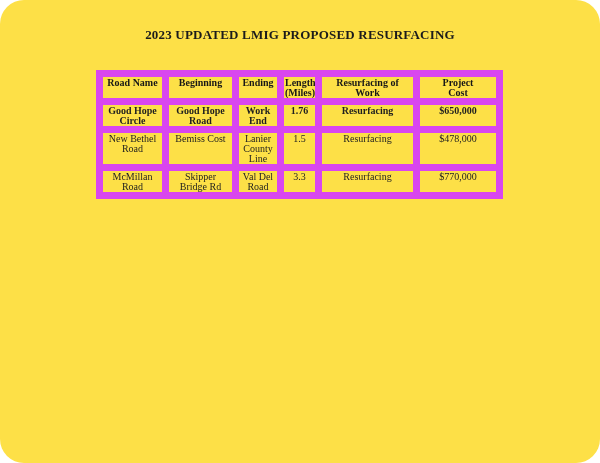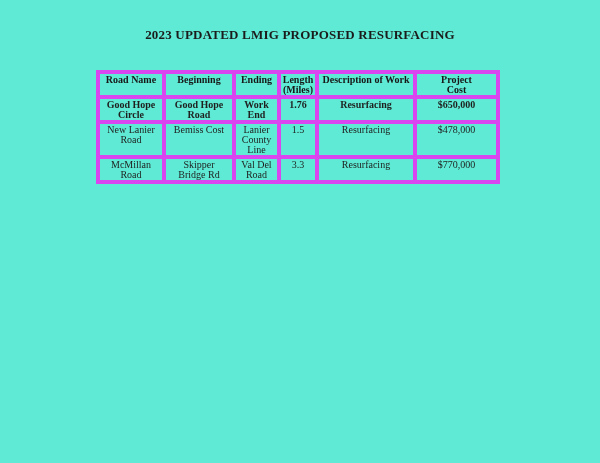--- a/index.html
+++ b/index.html
@@ -10,21 +10,22 @@
     width: 600px;
     height: 463px;
     background: #ffffff;
     font-family: "Liberation Serif", serif;
     position: relative;
     overflow: hidden;
   }
   .page {
     position: absolute;
     inset: 0;
-    background: #5eead4;
+    background: #fde047;
+    border-radius: 24px;
   }
   .page-title {
     position: absolute;
     top: 27px;
     left: 0;
     width: 600px;
     text-align: center;
     font-size: 13px;
     font-weight: bold;
     color: #1b1b1b;
@@ -34,21 +35,21 @@
   table.resurfacing {
     position: absolute;
     left: 96px;
     top: 70px;
     width: 400px;
     border-collapse: collapse;
     table-layout: fixed;
   }
   table.resurfacing th,
   table.resurfacing td {
-    border: 4px solid #d946ef;
+    border: 7px solid #d946ef;
     vertical-align: top;
     text-align: center;
     font-size: 10px;
     line-height: 10px;
     padding: 1px 1px 0 1px;
     color: #1f1f1f;
     white-space: pre-line;
     overflow: hidden;
   }
   table.resurfacing th {
@@ -76,36 +77,36 @@
       <col style="width:98px">
       <col style="width:83px">
     </colgroup>
     <tbody>
       <tr class="hdr-row">
         <th>Road Name</th>
         <th>Beginning</th>
         <th>Ending</th>
         <th>Length
 (Miles)</th>
-        <th>Description of Work</th>
+        <th>Resurfacing of Work</th>
         <th>Project
 Cost</th>
       </tr>
       <tr class="row-1">
         <td>Good Hope
 Circle</td>
         <td>Good Hope
 Road</td>
         <td>Work End</td>
         <td>1.76</td>
         <td>Resurfacing</td>
         <td>$650,000</td>
       </tr>
       <tr class="row-2">
-        <td>New Lanier
+        <td>New Bethel
 Road</td>
         <td>Bemiss Cost</td>
         <td>Lanier
 County
 Line</td>
         <td>1.5</td>
         <td>Resurfacing</td>
         <td>$478,000</td>
       </tr>
       <tr class="row-3">

